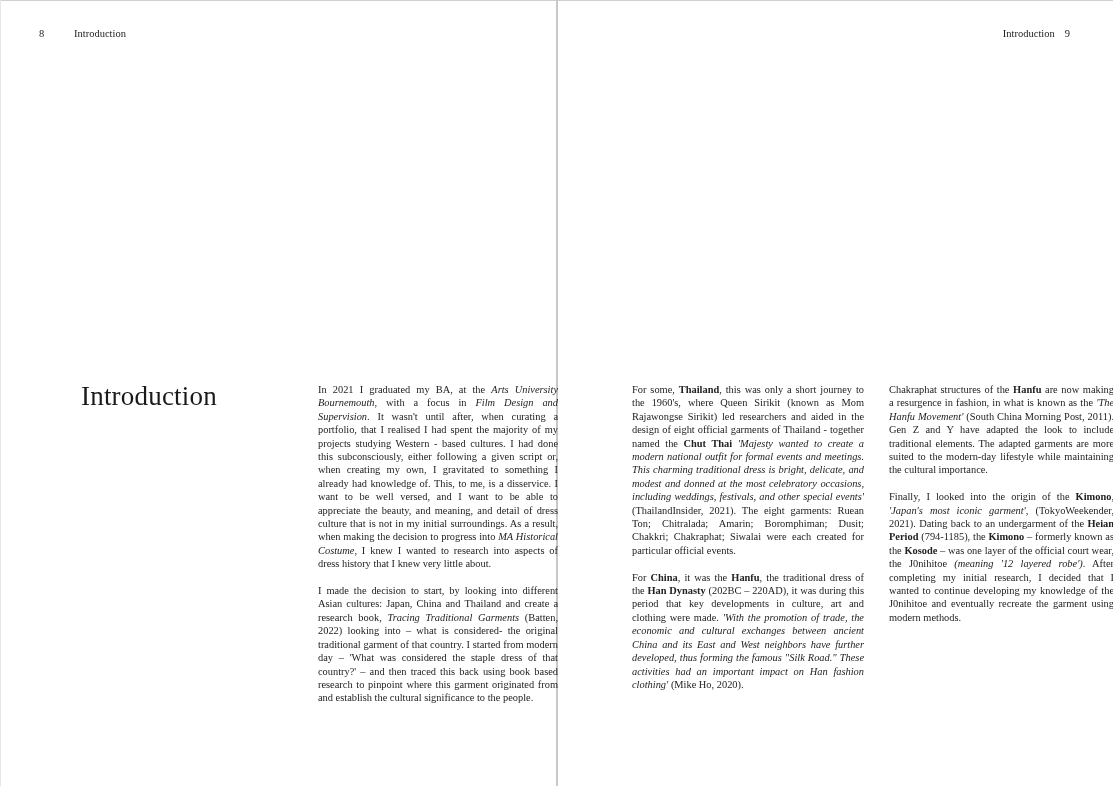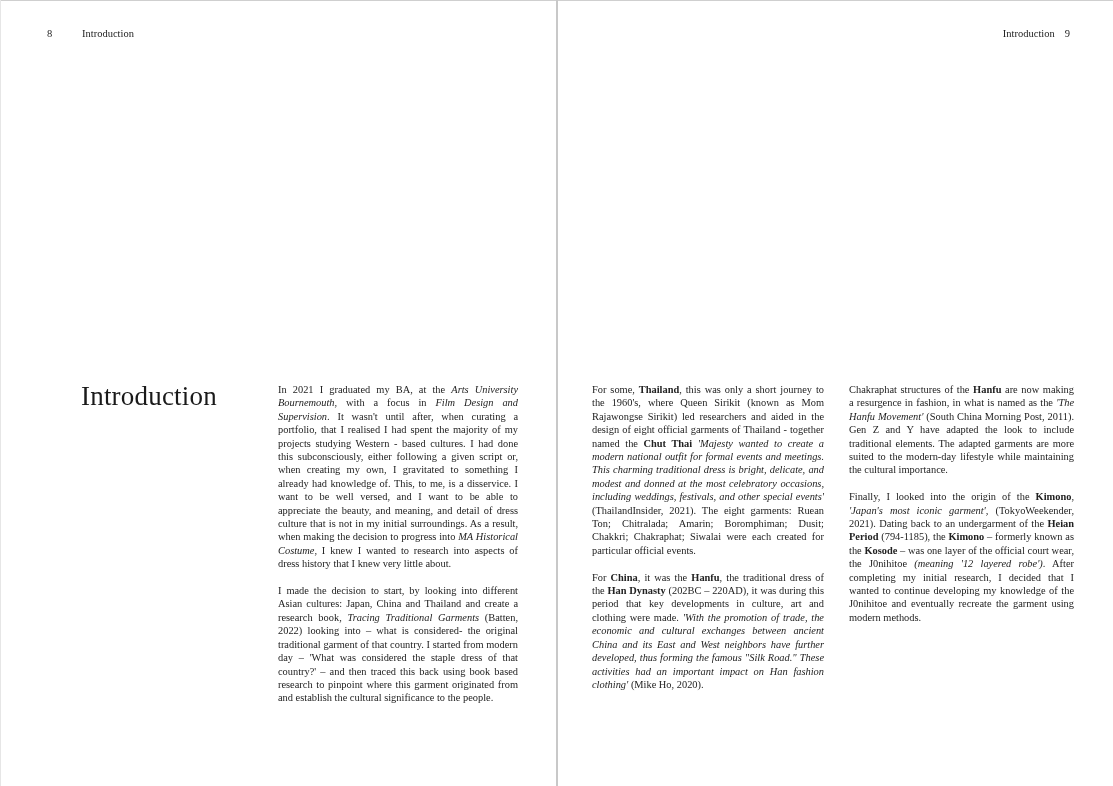--- a/index.html
+++ b/index.html
@@ -10,32 +10,32 @@
   }
   .spread { position:absolute; left:0; top:0; width:1113px; height:786px; }
   .top-border { position:absolute; left:0; top:0; width:1113px; height:1px; background:#cfcfcf; }
   .left-edge { position:absolute; left:0; top:0; width:1px; height:786px; background:#e6e6e6; }
   .gutter { position:absolute; left:556px; top:0; width:2px; height:786px; background:#c8c8c8; }
   .page { position:absolute; top:0; height:786px; }
   .page.left { left:1px; width:555px; }
   .page.right { left:558px; width:555px; }
 
   .running-head { position:absolute; top:28px; font-size:10.5px; color:#222; white-space:nowrap; }
-  .left .running-head { left:46px;font-family:Liberation Serif, serif; }
+  .left .running-head { left:38px;font-family:Liberation Serif, serif; }
   .left .running-head .num { display:inline-block; width:35px; }
   .right .running-head { right:43px; }
   .right .running-head .num { margin-left:10px; }
 
   .chapter-title {
     position:absolute; left:80px; top:381px;
     font-size:27px; font-weight:normal; color:#1a1a1a; margin:0;
     letter-spacing:0.2px;
   }
 
-  .col { position:absolute; top:383px; font-size:10.4px; line-height:13.4px; text-align:justify; hyphens:none; }
+  .col { position:absolute; top:383px; font-size:10.4px; line-height:13.4px; text-align:justify; hyphens:none;margin-left:40px; }
   .col p { margin:0 0 13.4px 0; }
   .left .col.c1 { left:277px; width:240px; }
   .right .col.c2 { left:34px; width:232px; }
   .right .col.c3 { left:291px; width:225px; }
   .col i { font-style:italic; }
   .col b { font-weight:bold; }
 </style>
 </head>
 <body>
 
@@ -57,17 +57,17 @@
 
   <div class="page right">
     <div class="running-head">
       <span>Introduction</span><span class="num">9</span>
     </div>
     <div class="col c2">
         <p><span>For some, </span><b>Thailand</b><span>, this was only a short journey to the 1960's, where Queen Sirikit (known as Mom Rajawongse Sirikit) led researchers and aided in the design of eight official garments of Thailand - together named the </span><b>Chut Thai</b><span> </span><i>'Majesty wanted to create a modern national outfit for formal events and meetings. This charming traditional dress is bright, delicate, and modest and donned at the most celebratory occasions, including weddings, festivals, and other special events'</i><span> (ThailandInsider, 2021). The eight garments: Ruean Ton; Chitralada; Amarin; Boromphiman; Dusit; Chakkri; Chakraphat; Siwalai were each created for particular official events.</span></p>
         <p><span>For </span><b>China</b><span>, it was the </span><b>Hanfu</b><span>, the traditional dress of the </span><b>Han Dynasty</b><span> (202BC – 220AD), it was during this period that key developments in culture, art and clothing were made. </span><i>'With the promotion of trade, the economic and cultural exchanges between ancient China and its East and West neighbors have further developed, thus forming the famous "Silk Road." These activities had an important impact on Han fashion clothing'</i><span> (Mike Ho, 2020).</span></p>
       </div>
     <div class="col c3">
-        <p><span>Chakraphat structures of the </span><b>Hanfu</b><span> are now making a resurgence in fashion, in what is named as the </span><i>'The Hanfu Movement'</i><span> (South China Morning Post, 2011). Gen Z and Y have adapted the look to include traditional elements. The adapted garments are more suited to the modern-day lifestyle while maintaining the cultural importance.</span></p>
+        <p><span>Chakraphat structures of the </span><b>Hanfu</b><span> are now making a resurgence in fashion, in what is known as the </span><i>'The Hanfu Movement'</i><span> (South China Morning Post, 2011). Gen Z and Y have adapted the look to include traditional elements. The adapted garments are more suited to the modern-day lifestyle while maintaining the cultural importance.</span></p>
         <p><span>Finally, I looked into the origin of the </span><b>Kimono</b><span>, </span><i>'Japan's most iconic garment',</i><span> (TokyoWeekender, 2021). Dating back to an undergarment of the </span><b>Heian Period</b><span> (794-1185), the </span><b>Kimono</b><span> – formerly known as the </span><b>Kosode</b><span> – was one layer of the official court wear, the J0nihitoe </span><i>(meaning '12 layered robe')</i><span>. After completing my initial research, I decided that I wanted to continue developing my knowledge of the J0nihitoe and eventually recreate the garment using modern methods.</span></p>
       </div>
   </div>
 </div>
 
 </body></html>

